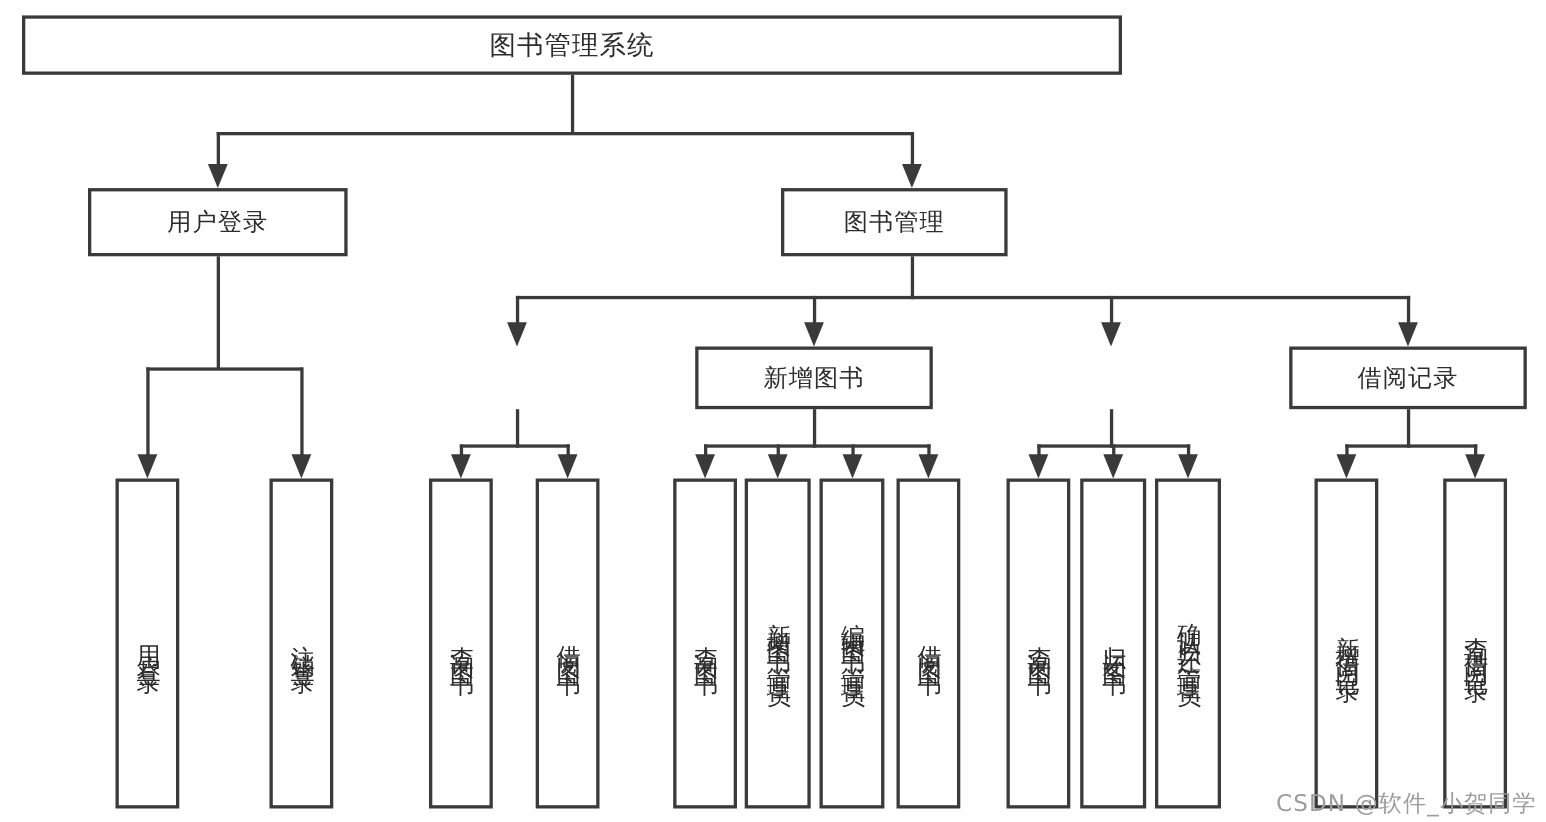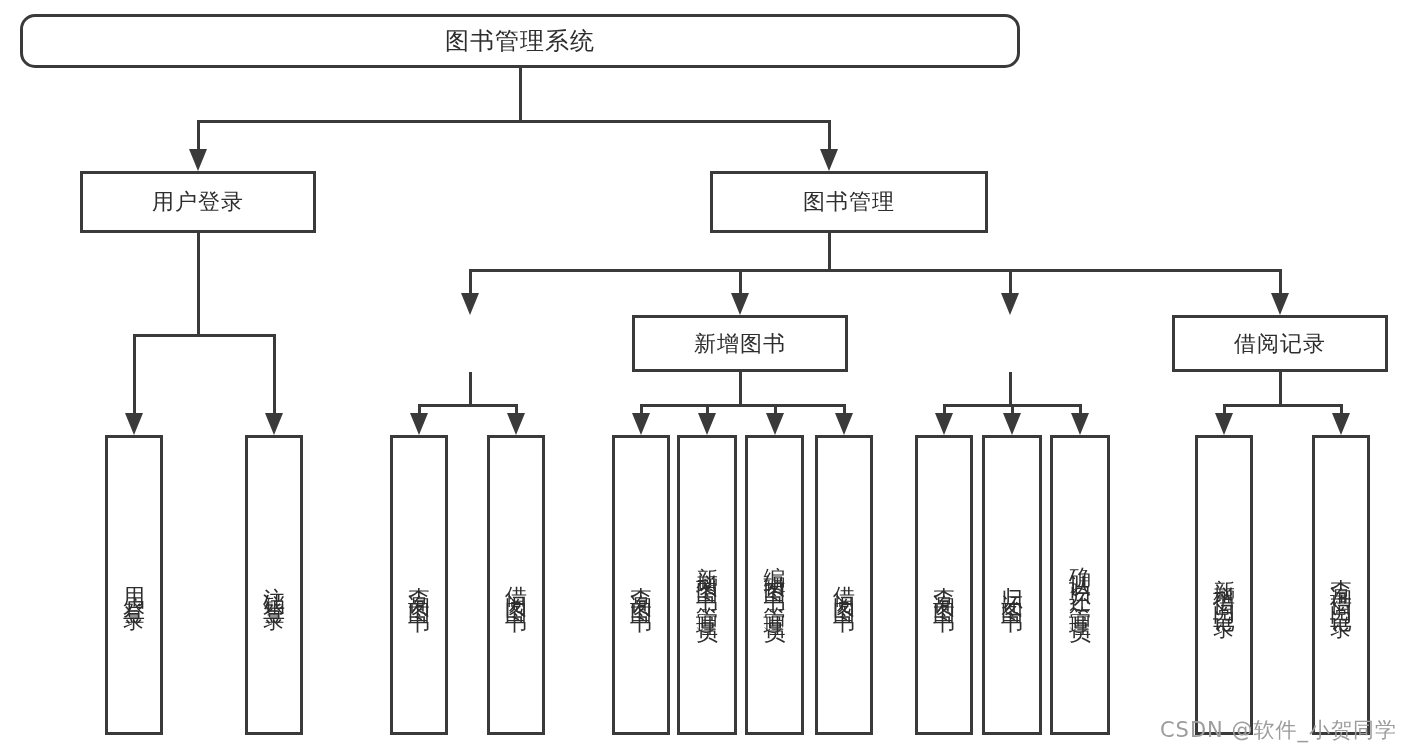--- a/index.html
+++ b/index.html
@@ -8,21 +8,21 @@
   .canvas {
     position:relative; width:1405px; height:747px; background:var(--bg);
     font-family:"DejaVu Sans","Liberation Sans",sans-serif; overflow:hidden;
   }
   .box {
     position:absolute; background:#fff; border:3px solid var(--line);
     display:flex; align-items:center; justify-content:center;
     color:var(--text); text-align:center;
   }
   .hbox { font-size:22px; letter-spacing:1px; }
-  .root-box { font-size:24px;border-radius:15px; }
+  .root-box { font-size:24px; }
   .vbox {
     writing-mode:vertical-rl; text-orientation:mixed;
     font-size:22px; letter-spacing:8px; top:435px; height:300px;
     line-height:1;
   }
   .vline { position:absolute; width:3px; background:var(--line); }
   .hline { position:absolute; height:3px; background:var(--line); }
   .arrow {
     position:absolute; width:0; height:0;
     border-left:9px solid transparent; border-right:9px solid transparent;
@@ -41,21 +41,21 @@
   <div class="box hbox root-box" style="left:20px;top:14px;width:1000px;height:54px">图书管理系统</div>
 
   <div class="vline" style="left:519px;top:68px;height:53px"></div>
   <div class="hline" style="left:197px;top:120px;width:633px"></div>
   <div class="vline" style="left:197px;top:120px;height:30px"></div>
   <div class="vline" style="left:828px;top:120px;height:30px"></div>
   <div class="arrow" style="left:189px;top:149px"></div>
   <div class="arrow" style="left:820px;top:149px"></div>
 
   <div class="box hbox" style="left:80px;top:171px;width:236px;height:62px">用户登录</div>
-  <div class="box hbox" style="left:710px;top:171px;width:278px;height:62px">图书管理</div>
+  <div class="box hbox" style="left:710px;top:171px;width:206px;height:62px">图书管理</div>
 
   <div class="vline" style="left:197px;top:233px;height:102px"></div>
   <div class="hline" style="left:133px;top:334px;width:142px"></div>
   <div class="vline" style="left:133px;top:334px;height:80px"></div>
   <div class="vline" style="left:273px;top:334px;height:80px"></div>
   <div class="arrow" style="left:125px;top:413px"></div>
   <div class="arrow" style="left:265px;top:413px"></div>
 
   <div class="vline" style="left:828px;top:233px;height:39px"></div>
   <div class="hline" style="left:469px;top:269px;width:813px"></div>

